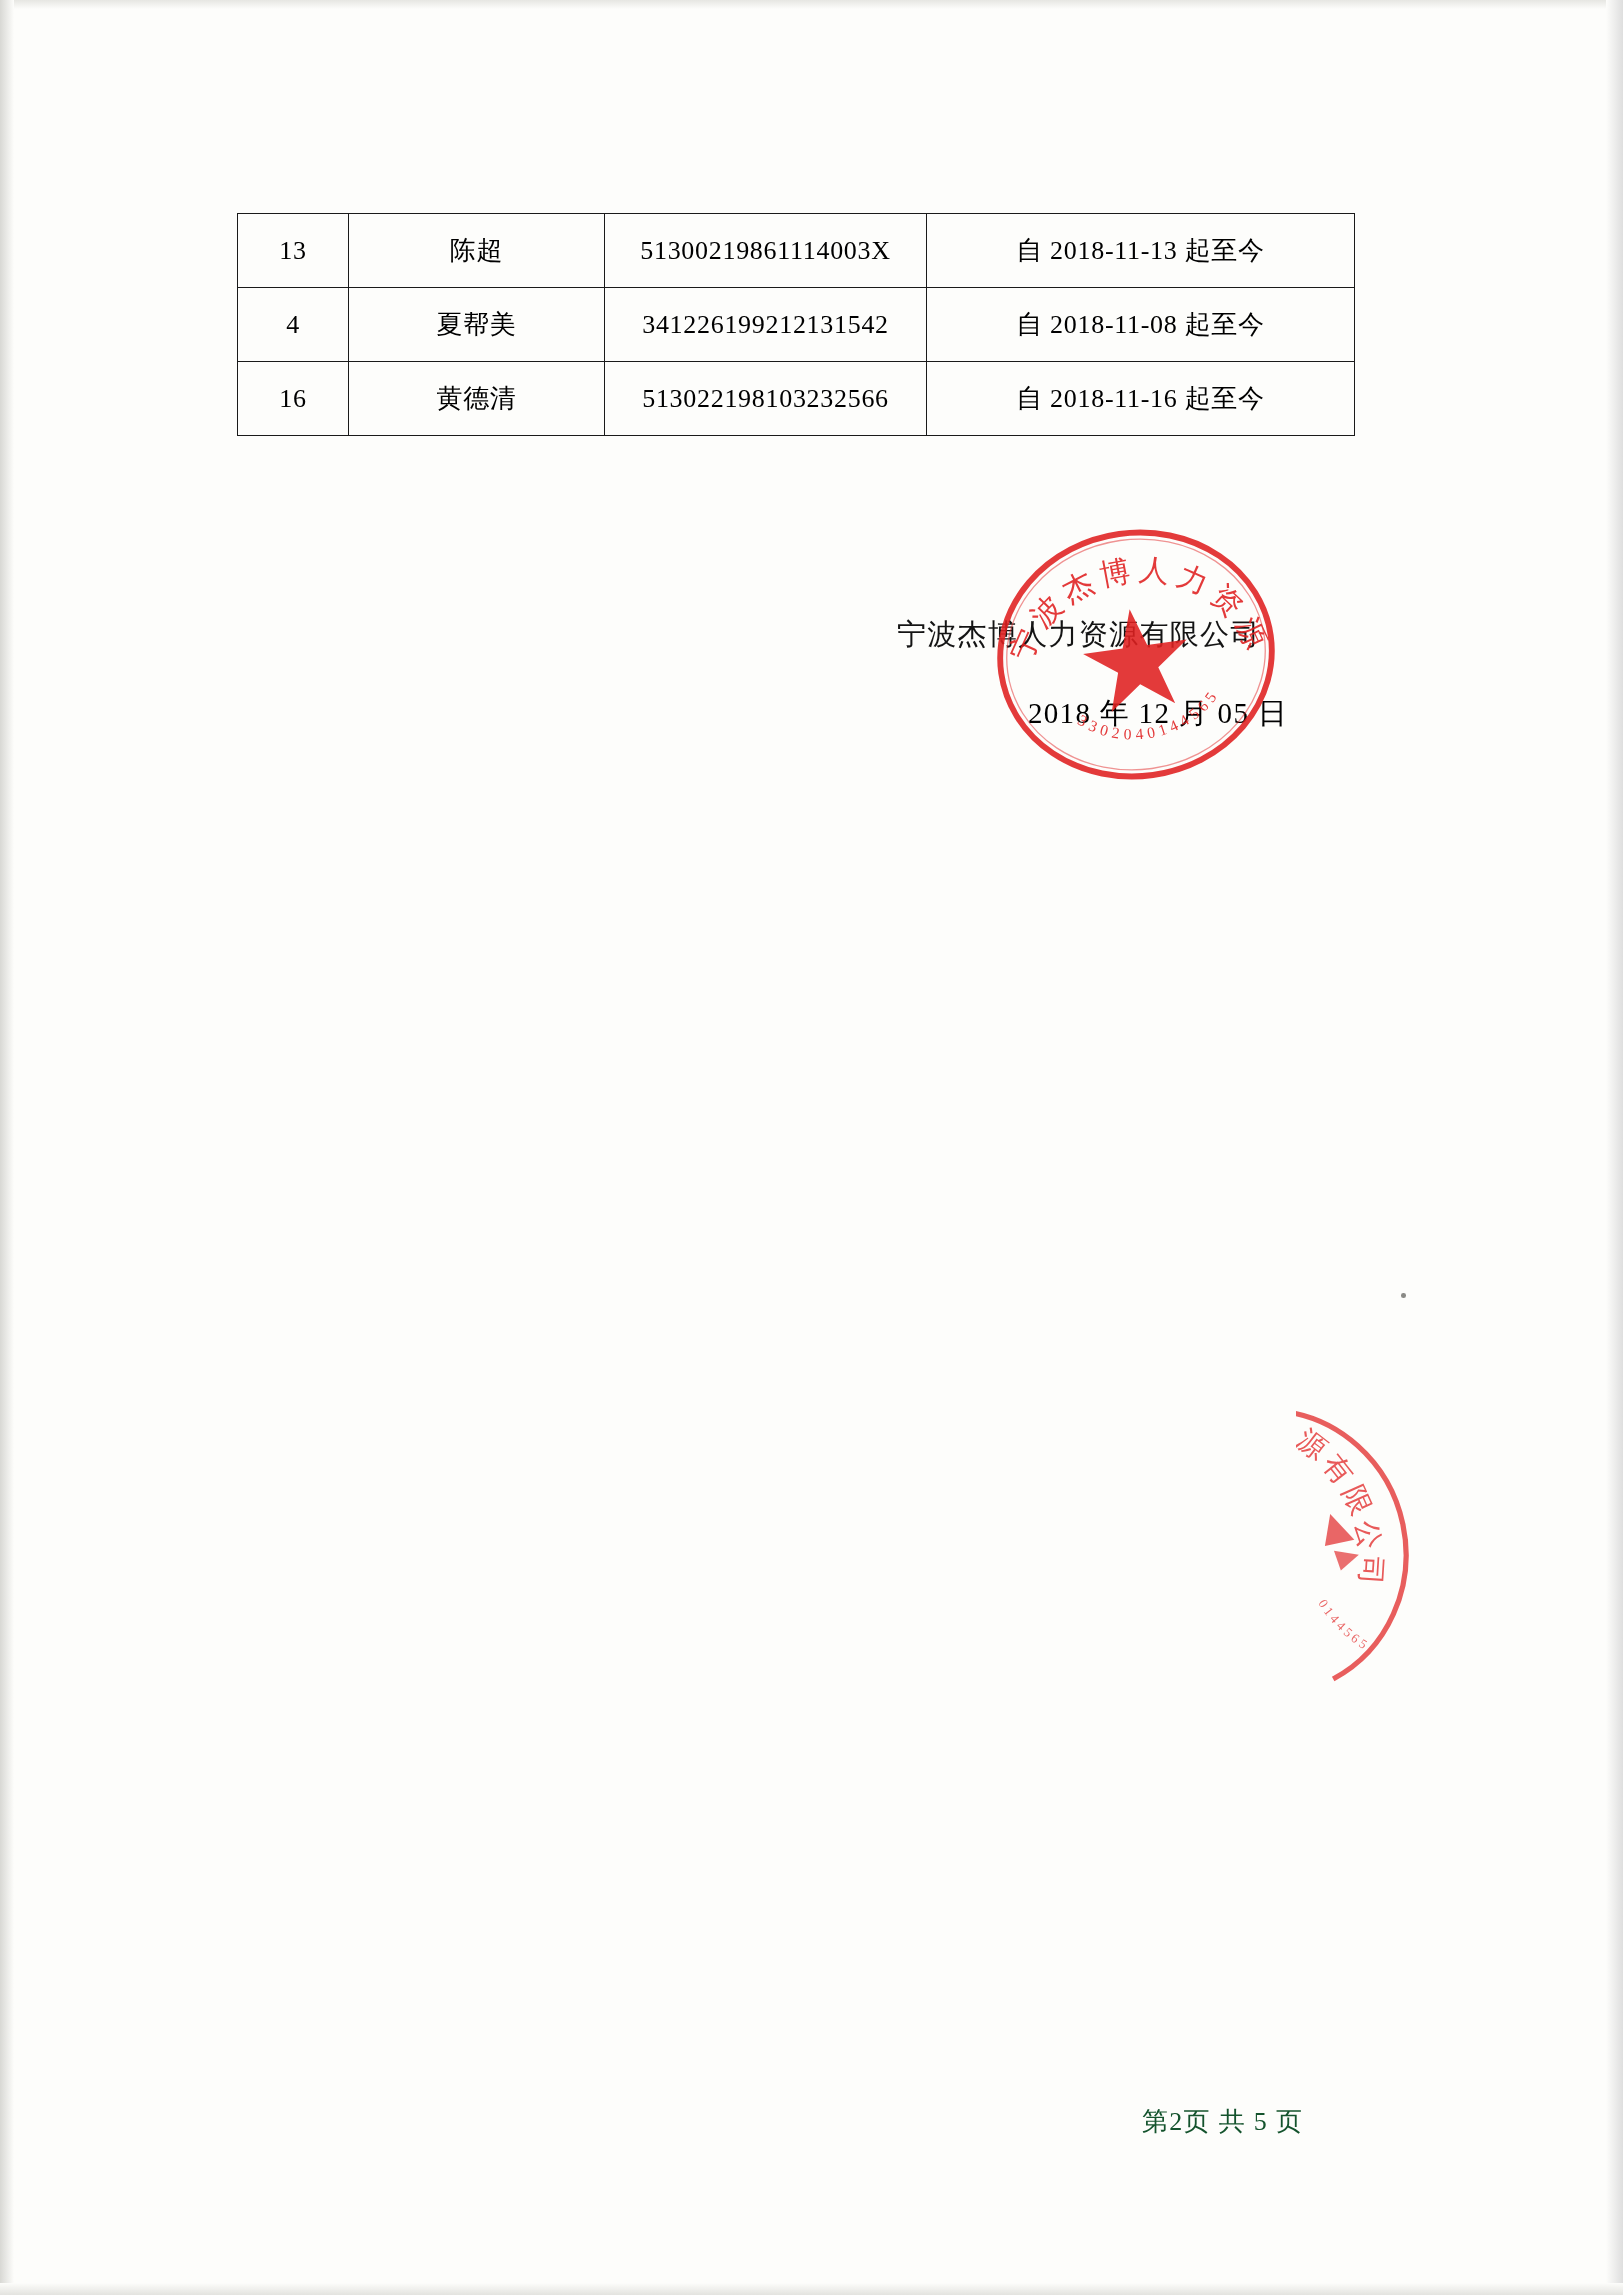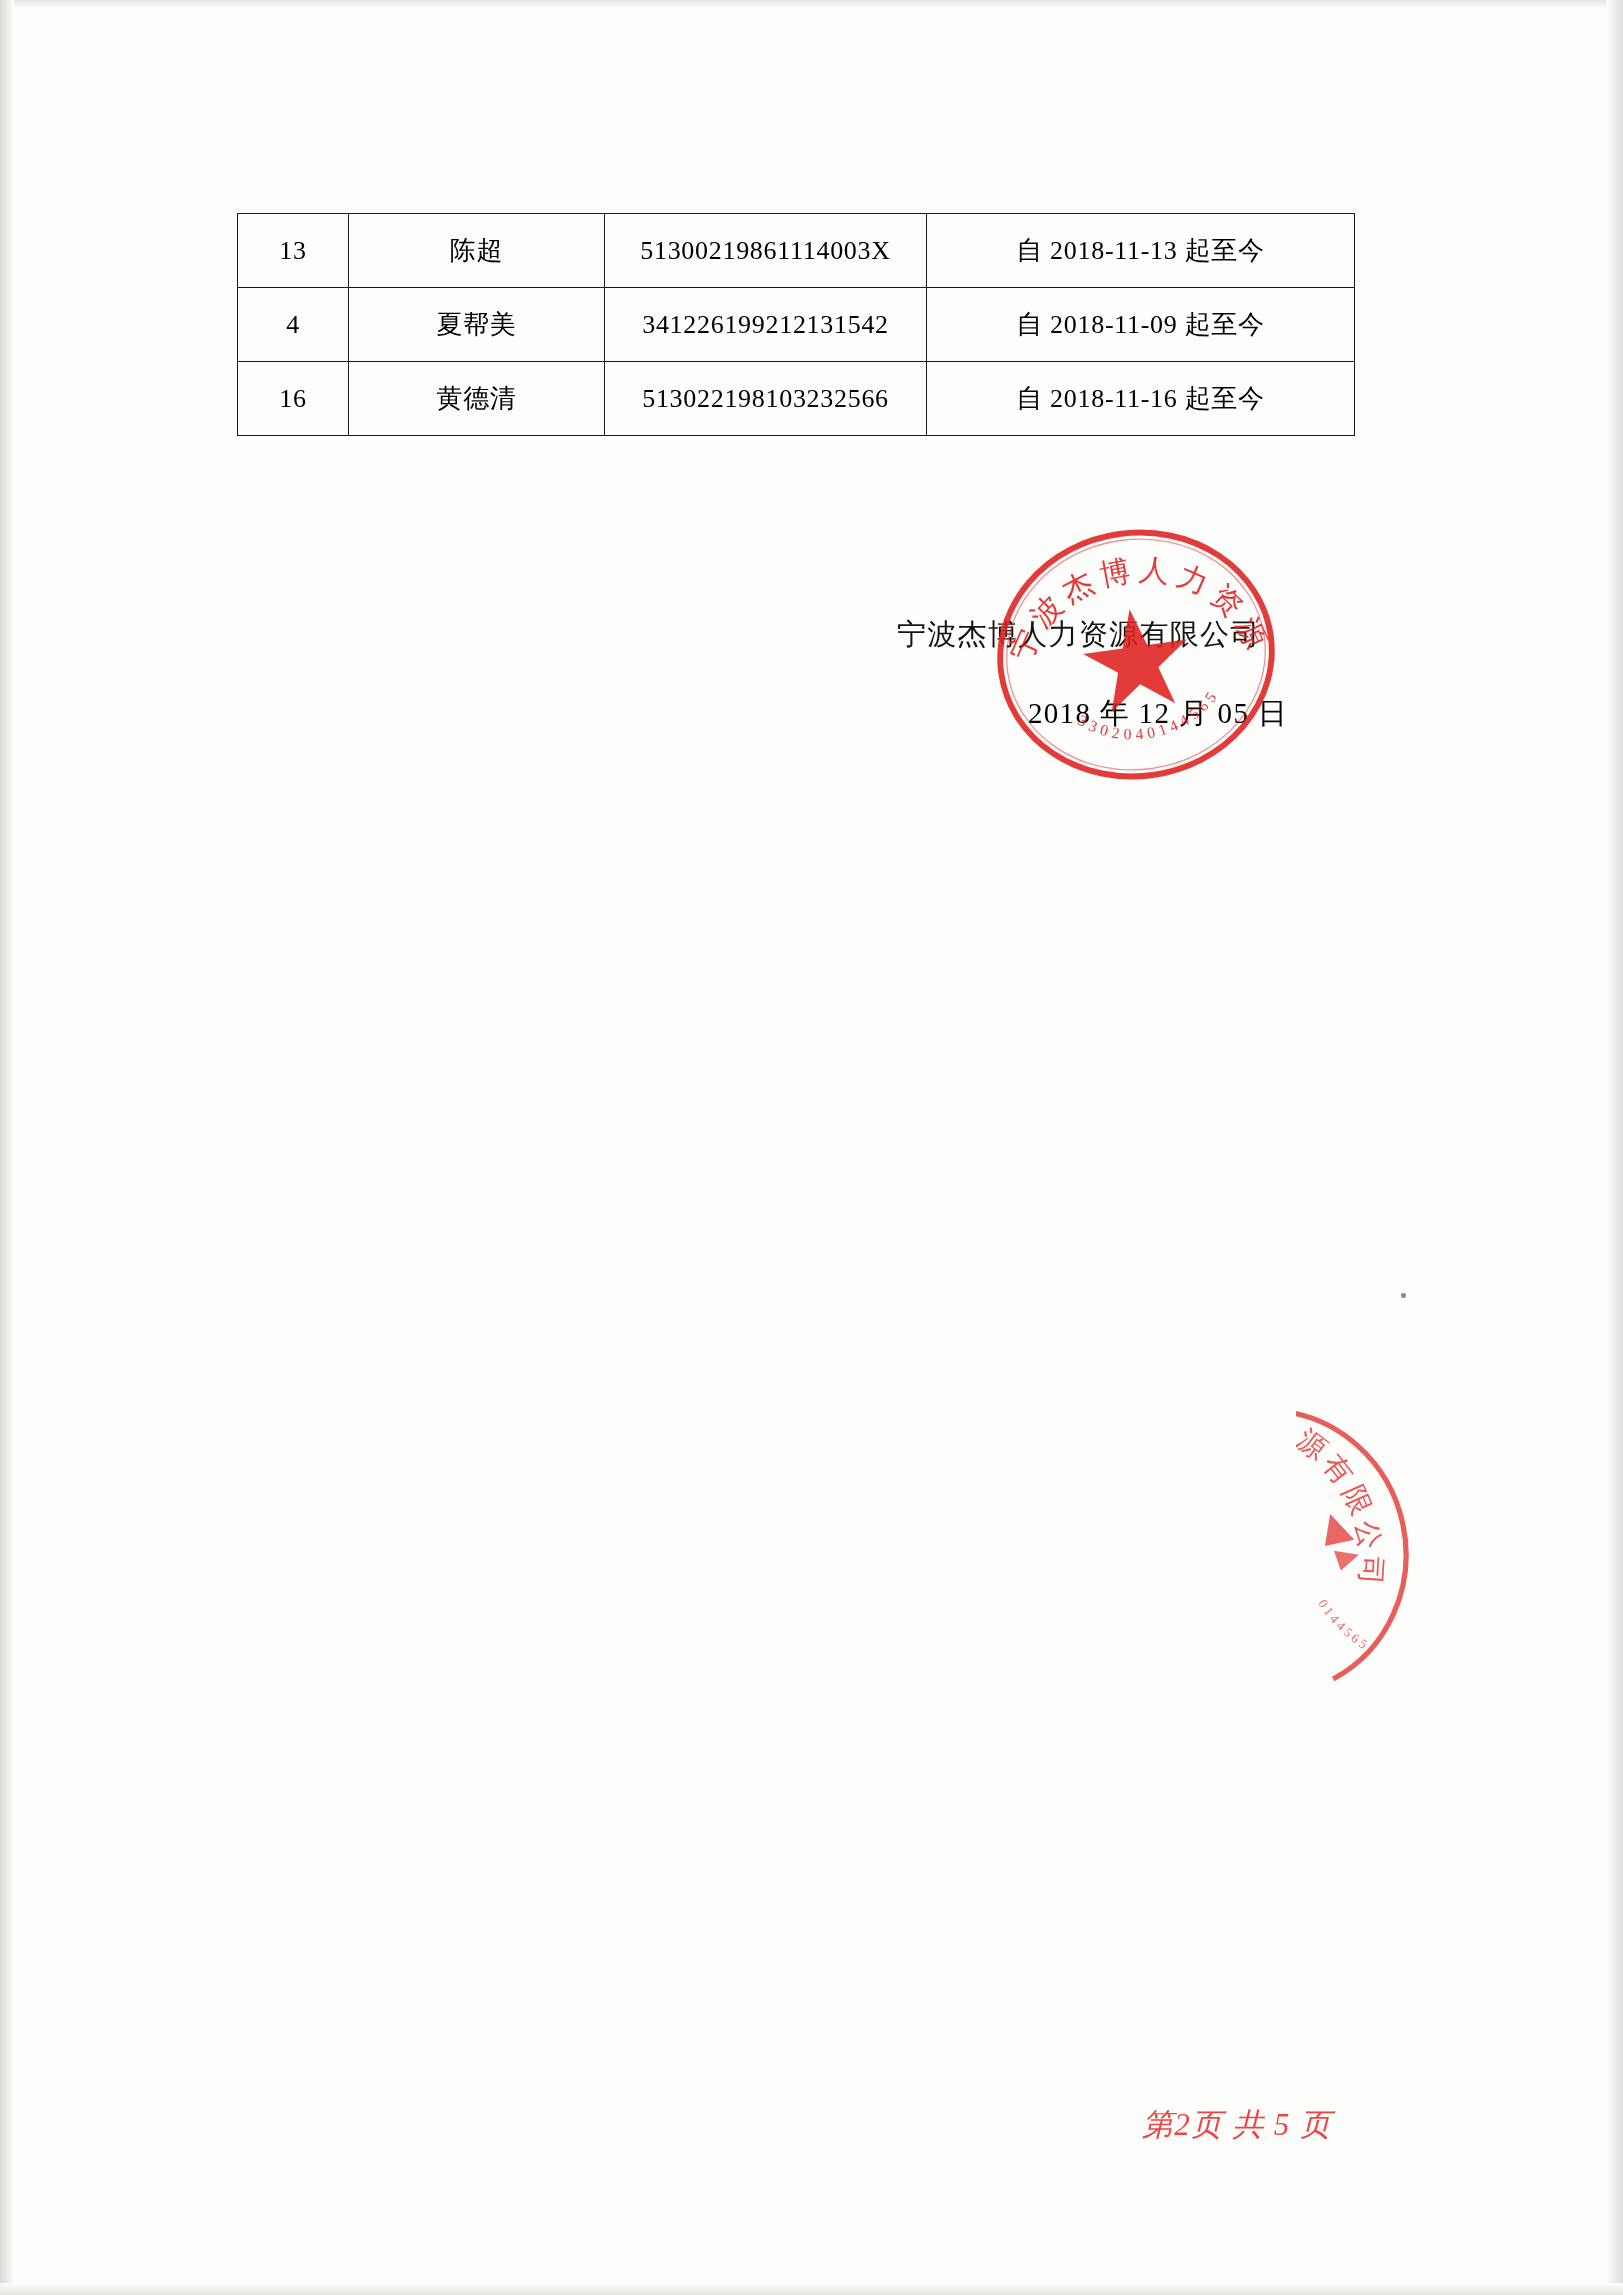--- a/index.html
+++ b/index.html
@@ -121,24 +121,23 @@
     height: 4.6px;
     background: #8a8a86;
     border-radius: 50%;
   }
 
   
   .footer {
     position: absolute;
     left: 1142px;
     top: 2104px;
-    font-size: 31px;
-    color: #ef4444;
+    font-size: 26px;
+    color: #14532d;
     letter-spacing: 1.3px;
-    font-style: italic;
   }
 </style>
 </head>
 <body>
 
 <div class="page">
 
   <div class="scan-edge-top"></div>
   <div class="scan-edge-left"></div>
   <div class="scan-edge-right"></div>
@@ -150,21 +149,21 @@
         <tr>
           <td class="col-index">13</td>
           <td class="col-name">陈超</td>
           <td class="col-id">51300219861114003X</td>
           <td class="col-period">自 2018-11-13 起至今</td>
         </tr>
         <tr>
           <td class="col-index">4</td>
           <td class="col-name">夏帮美</td>
           <td class="col-id">341226199212131542</td>
-          <td class="col-period">自 2018-11-09 起至今</td>
+          <td class="col-period">自 2018-11-08 起至今</td>
         </tr>
         <tr>
           <td class="col-index">16</td>
           <td class="col-name">黄德清</td>
           <td class="col-id">513022198103232566</td>
           <td class="col-period">自 2018-11-16 起至今</td>
         </tr>
       </tbody>
     </table>
   </div>

